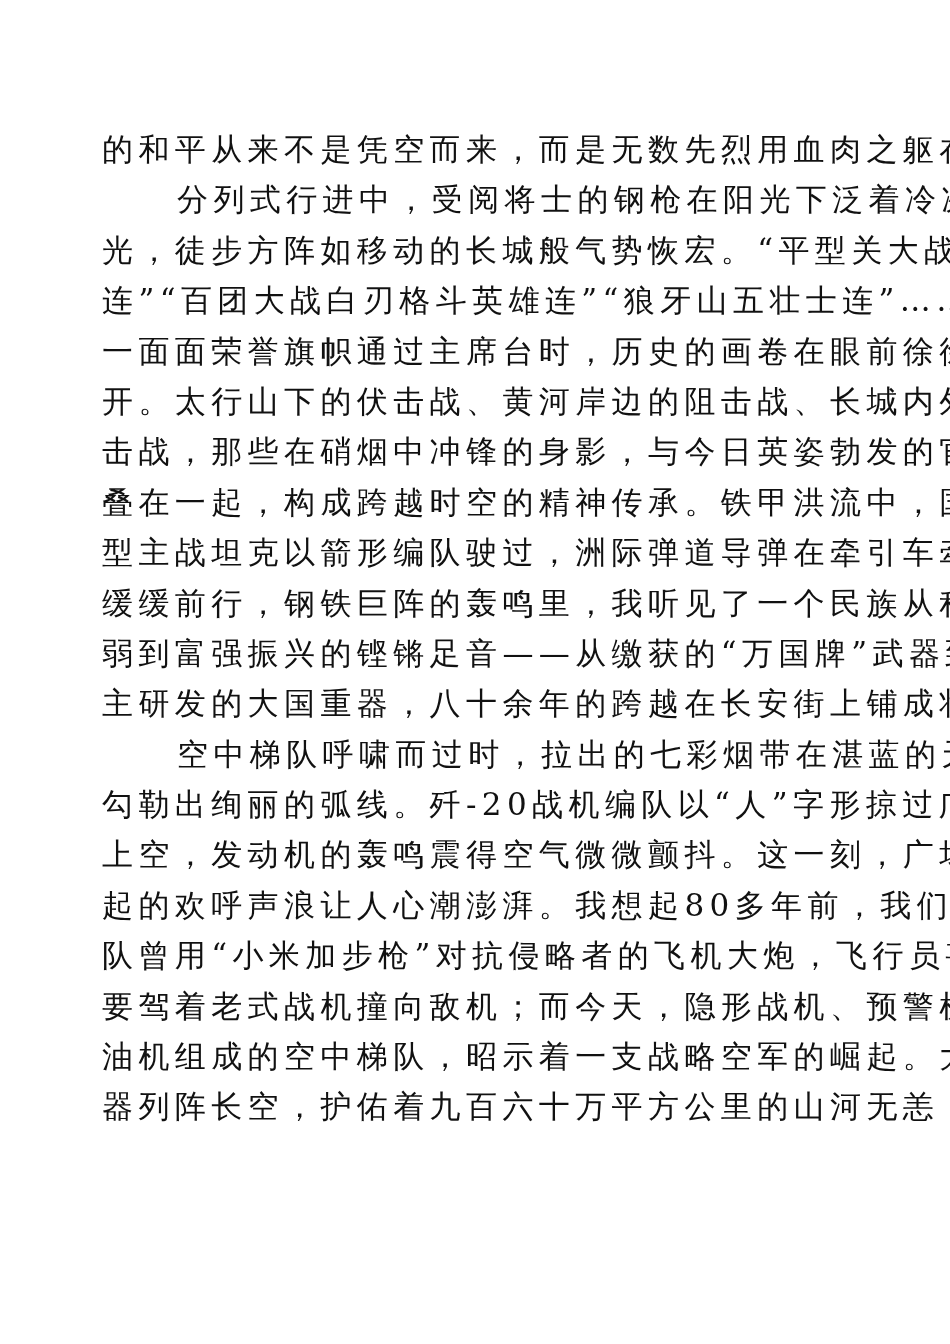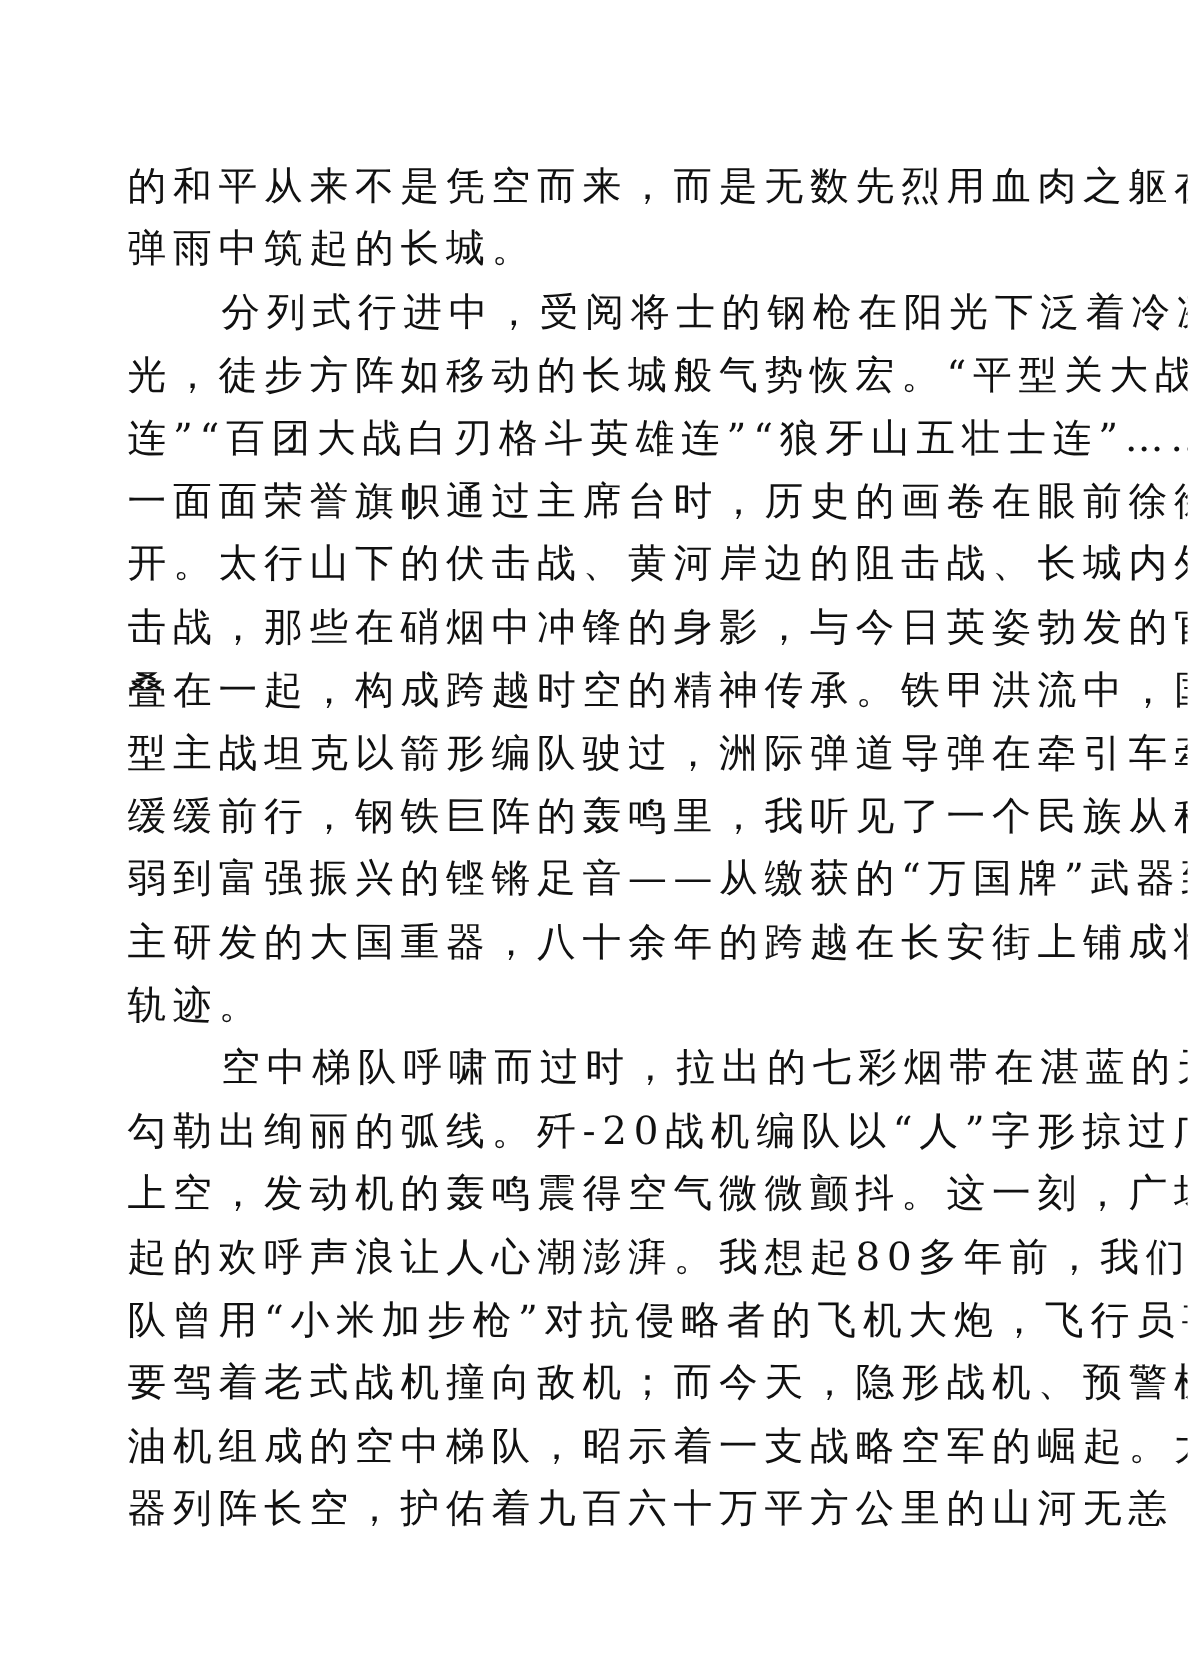--- a/index.html
+++ b/index.html
@@ -39,36 +39,34 @@
       width: 675px;
     }
   </style>
 </head>
 <body>
 
 <div class="page">
 
   <div>
     <div class="line">的和平从来不是凭空而来，而是无数先烈用血肉之躯在枪林</div>
-    <div class="line last">弹雨中筑起的长城。</div>
   </div>
 
   <div>
     <div class="line indent">分列式行进中，受阅将士的钢枪在阳光下泛着冷冽的</div>
     <div class="line">光，徒步方阵如移动的长城般气势恢宏。“平型关大战突击</div>
     <div class="line">连”“百团大战白刃格斗英雄连”“狼牙山五壮士连”……</div>
     <div class="line">一面面荣誉旗帜通过主席台时，历史的画卷在眼前徐徐展</div>
     <div class="line">开。太行山下的伏击战、黄河岸边的阻击战、长城内外的游</div>
     <div class="line">击战，那些在硝烟中冲锋的身影，与今日英姿勃发的官兵重</div>
     <div class="line">叠在一起，构成跨越时空的精神传承。铁甲洪流中，国产新</div>
     <div class="line">型主战坦克以箭形编队驶过，洲际弹道导弹在牵引车牵引下</div>
     <div class="line">缓缓前行，钢铁巨阵的轰鸣里，我听见了一个民族从积贫积</div>
     <div class="line">弱到富强振兴的铿锵足音——从缴获的“万国牌”武器到自</div>
     <div class="line">主研发的大国重器，八十余年的跨越在长安街上铺成壮丽的</div>
-    <div class="line last">轨迹。</div>
   </div>
 
   <div>
     <div class="line indent">空中梯队呼啸而过时，拉出的七彩烟带在湛蓝的天空中</div>
     <div class="line">勾勒出绚丽的弧线。歼-20战机编队以“人”字形掠过广场</div>
     <div class="line">上空，发动机的轰鸣震得空气微微颤抖。这一刻，广场上响</div>
     <div class="line">起的欢呼声浪让人心潮澎湃。我想起80多年前，我们的军</div>
     <div class="line">队曾用“小米加步枪”对抗侵略者的飞机大炮，飞行员甚至</div>
     <div class="line">要驾着老式战机撞向敌机；而今天，隐形战机、预警机、加</div>
     <div class="line">油机组成的空中梯队，昭示着一支战略空军的崛起。大国重</div>

